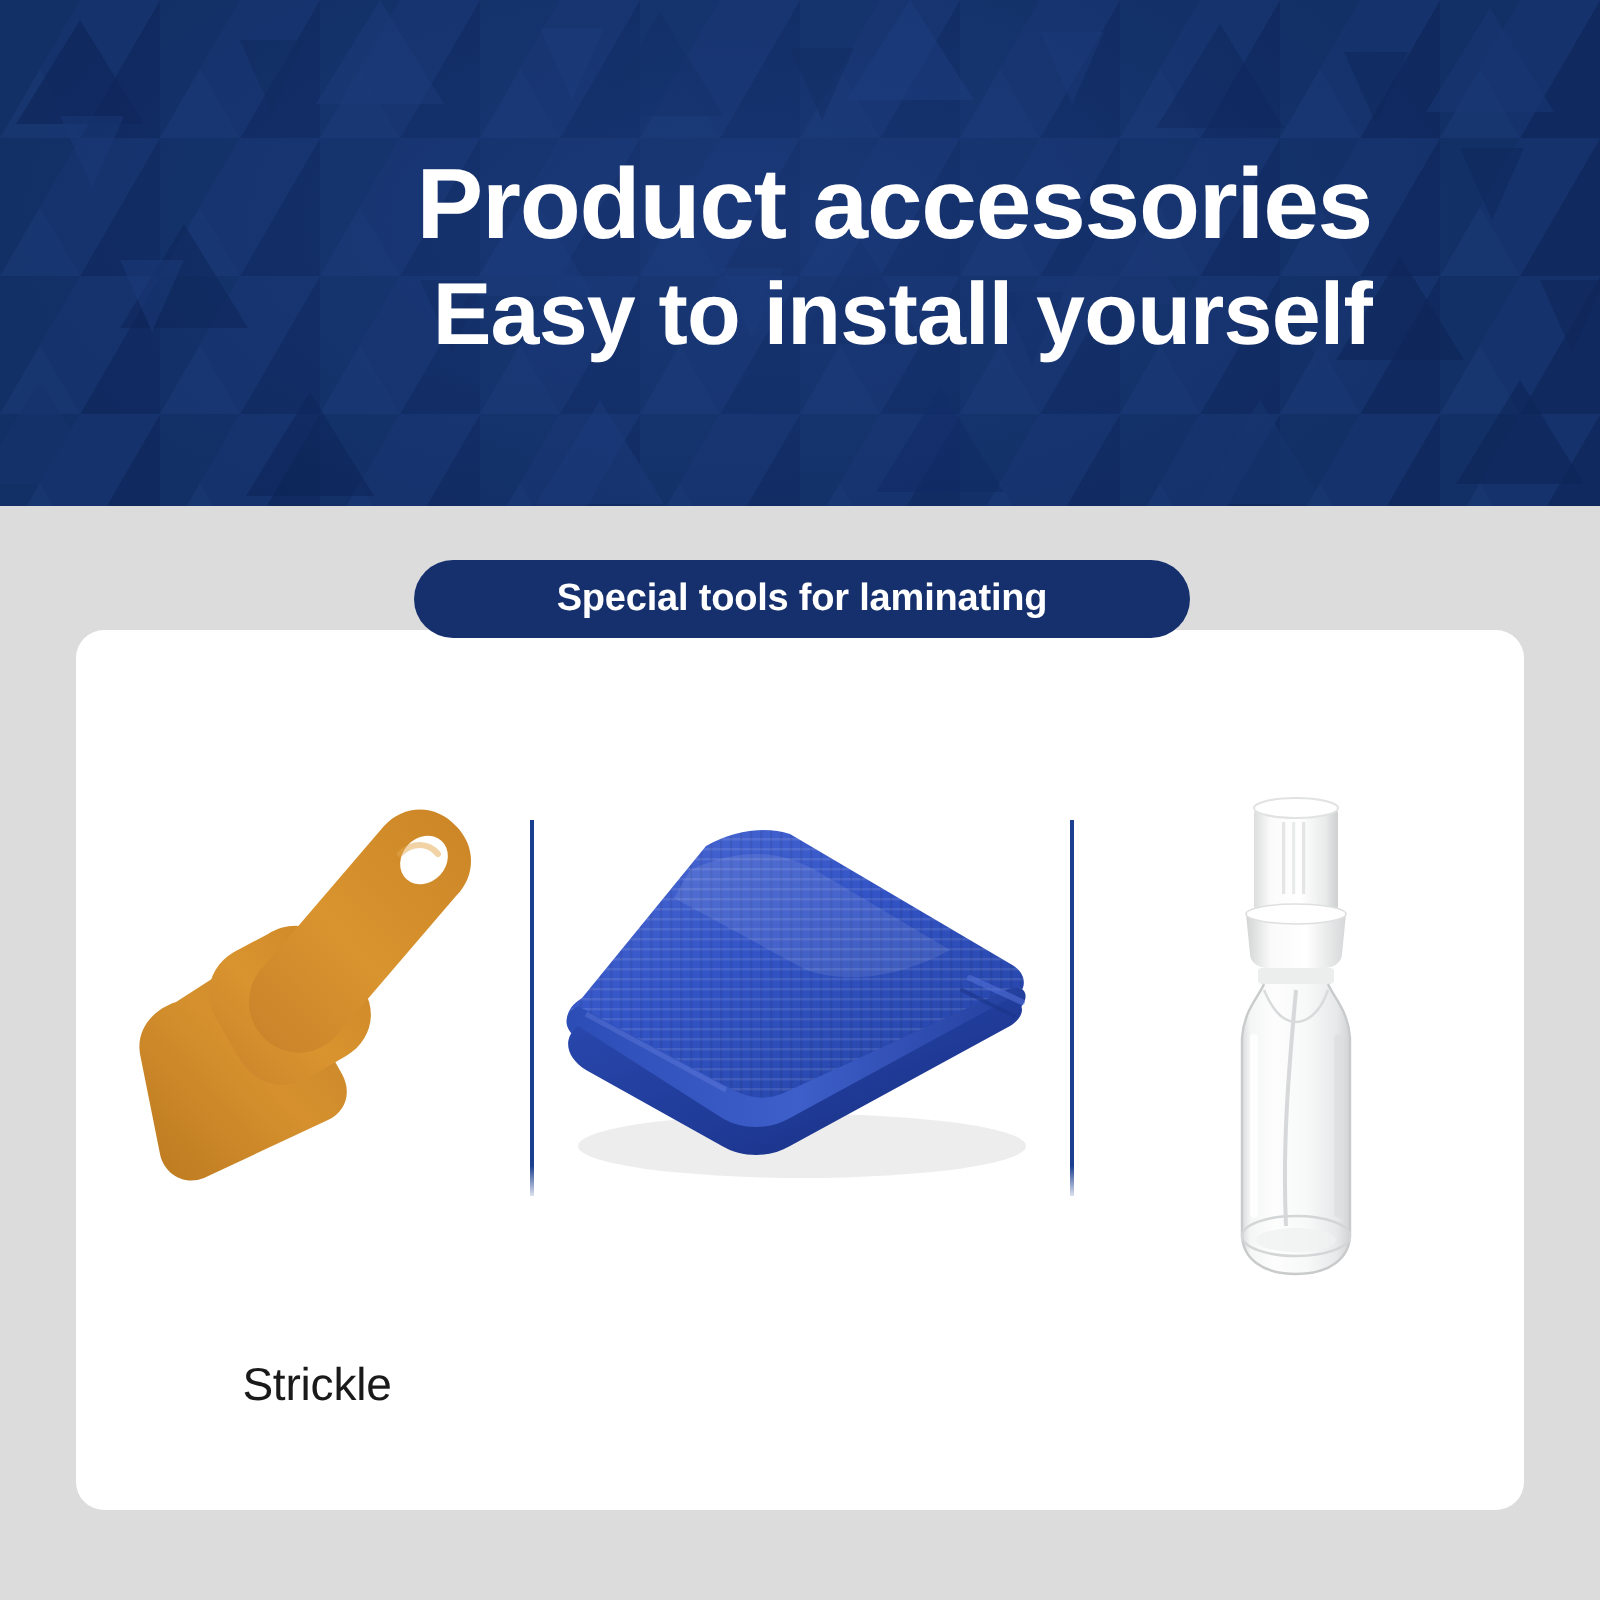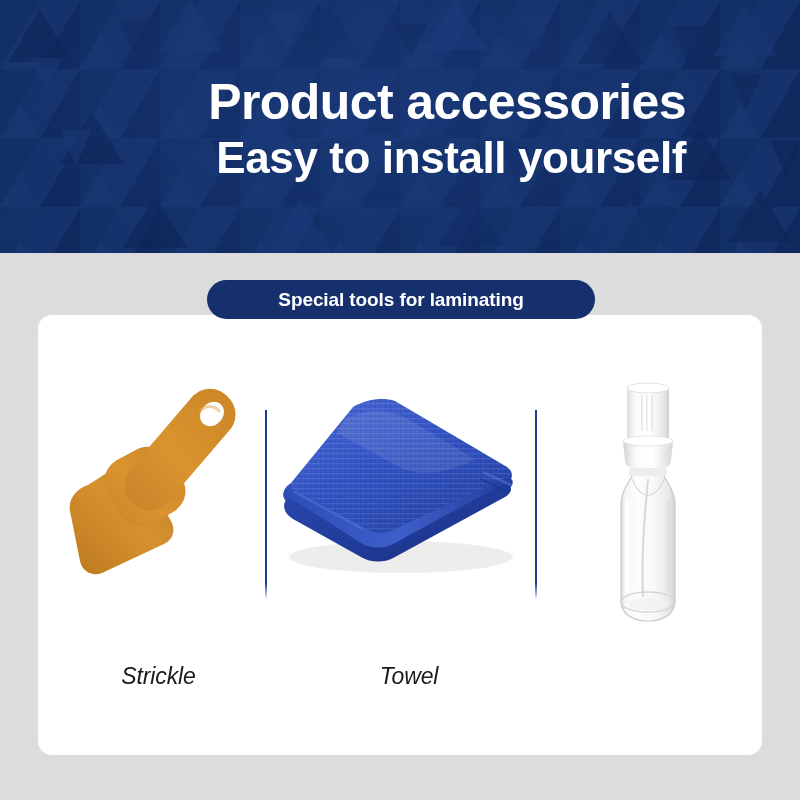--- a/index.html
+++ b/index.html
@@ -125,23 +125,22 @@
     top: 95px;
     width: 2px;
     height: 188px;
     background: linear-gradient(to bottom, #1b3f8f 0%, #1b3f8f 92%, rgba(27,63,143,0.15) 100%);
   }
   .divider.d1 { left: 227px; }
   .divider.d2 { left: 497px; }
 
   .item {
     position: absolute;
-    top: 0;
+    top: 16px;
     height: 388px;
-    font-style: italic;
   }
   .item-art {
     position: absolute;
     left: 0;
     top: 60px;
     width: 100%;
     height: 270px;
   }
   .item-label {
     position: absolute;
@@ -311,21 +310,20 @@
 
             <path d="M210,80 L236,92" stroke="#5472da" stroke-width="3" opacity="0.55" stroke-linecap="round"></path>
             <path d="M206,86 L232,99" stroke="#1b3589" stroke-width="2" opacity="0.6" stroke-linecap="round"></path>
 
             <path d="M18,98 C44,112 66,124 88,136" stroke="#6d87e2" stroke-width="2.5" opacity="0.35" fill="none"></path>
 
             <path d="M70,26 C96,14 116,16 136,28 L200,66 C178,78 152,84 128,76 L62,40 Z" fill="#ffffff" opacity="0.09"></path>
           </g>
         </svg>
       </div>
-      <div class="item-label">Towel</div>
     </div>
 
     <div class="item item-3">
       <div class="item-art">
         <svg viewBox="0 0 225 270" width="225" height="270">
           <defs>
             <linearGradient id="bodyGrad" x1="0" y1="0" x2="1" y2="0">
               <stop offset="0%" stop-color="#d9dadb"></stop>
               <stop offset="8%" stop-color="#f4f5f5"></stop>
               <stop offset="30%" stop-color="#fdfdfd"></stop>

